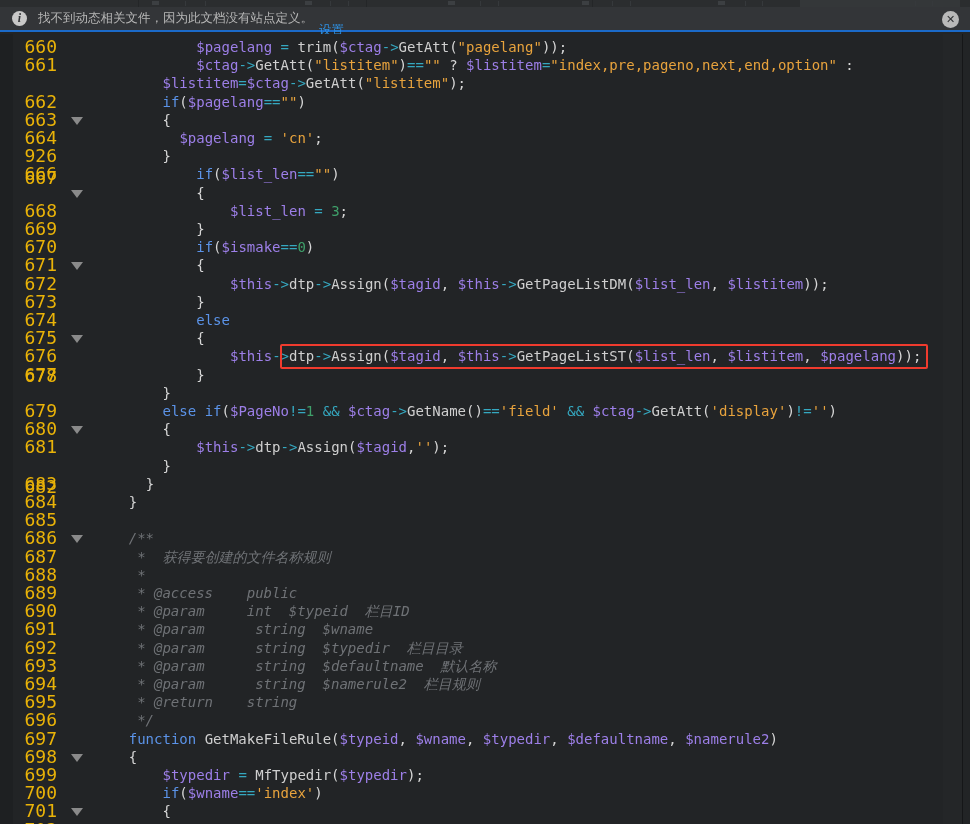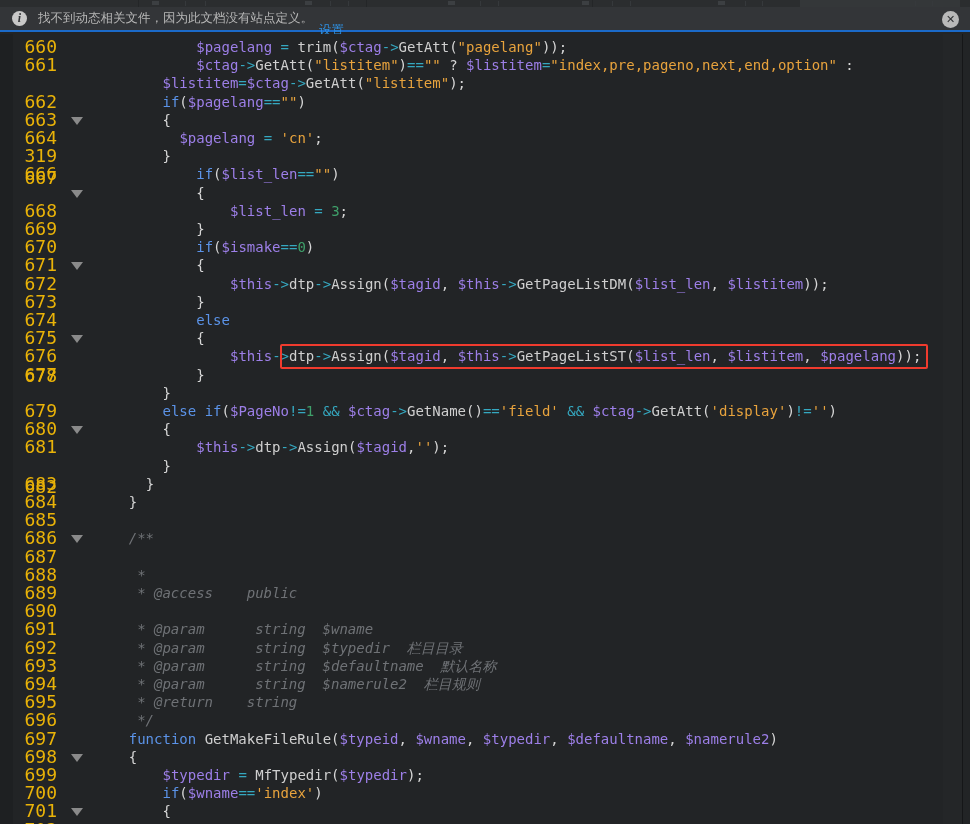--- a/index.html
+++ b/index.html
@@ -109,21 +109,21 @@
 
   <div class="editor">
     <div class="leftrail"></div>
     <div class="gutter" id="gutter">
         <div class="ln" style="top: 4px;">660</div>
         <div class="ln" style="top: 22.2px;">661</div>
         <div class="ln" style="top: 58.6px;">662</div>
         <div class="ln" style="top: 76.8px;">663</div>
         <div class="fold" style="top: 82.8px;"></div>
         <div class="ln" style="top: 95px;">664</div>
-        <div class="ln" style="top: 113.2px;">319</div>
+        <div class="ln" style="top: 113.2px;">926</div>
         <div class="ln" style="top: 131.4px;">666</div>
         <div class="ln" style="top: 135px;">667</div>
         <div class="fold" style="top: 155.6px;"></div>
         <div class="ln" style="top: 167.8px;">668</div>
         <div class="ln" style="top: 186px;">669</div>
         <div class="ln" style="top: 204.2px;">670</div>
         <div class="ln" style="top: 222.4px;">671</div>
         <div class="fold" style="top: 228.4px;"></div>
         <div class="ln" style="top: 240.6px;">672</div>
         <div class="ln" style="top: 258.8px;">673</div>
@@ -184,22 +184,24 @@
         <div class="row" style="top: 331.6px;"><span class="pl"> </span><span class="pl"> </span><span class="pl"> </span><span class="pl"> </span><span class="pl"> </span><span class="pl"> </span><span class="pl"> </span><span class="pl"> </span><span class="pl"> </span><span class="pl"> </span><span class="pl"> </span><span class="pl"> </span><span class="pl">}</span></div>
         <div class="row" style="top: 349.8px;"><span class="pl"> </span><span class="pl"> </span><span class="pl"> </span><span class="pl"> </span><span class="pl"> </span><span class="pl"> </span><span class="pl"> </span><span class="pl"> </span><span class="pl">}</span></div>
         <div class="row" style="top: 368px;"><span class="pl"> </span><span class="pl"> </span><span class="pl"> </span><span class="pl"> </span><span class="pl"> </span><span class="pl"> </span><span class="pl"> </span><span class="pl"> </span><span class="kw">else</span><span class="pl"> </span><span class="kw">if</span><span class="pl">(</span><span class="var">$PageNo</span><span class="eq">!=</span><span class="num">1</span><span class="pl"> </span><span class="op">&amp;&amp;</span><span class="pl"> </span><span class="var">$ctag</span><span class="op">-&gt;</span><span class="fn">GetName</span><span class="pl">(</span><span class="pl">)</span><span class="eq">==</span><span class="str">'field'</span><span class="pl"> </span><span class="op">&amp;&amp;</span><span class="pl"> </span><span class="var">$ctag</span><span class="op">-&gt;</span><span class="fn">GetAtt</span><span class="pl">(</span><span class="str">'display'</span><span class="pl">)</span><span class="eq">!=</span><span class="str">''</span><span class="pl">)</span></div>
         <div class="row" style="top: 386.2px;"><span class="pl"> </span><span class="pl"> </span><span class="pl"> </span><span class="pl"> </span><span class="pl"> </span><span class="pl"> </span><span class="pl"> </span><span class="pl"> </span><span class="pl">{</span></div>
         <div class="row" style="top: 404.4px;"><span class="pl"> </span><span class="pl"> </span><span class="pl"> </span><span class="pl"> </span><span class="pl"> </span><span class="pl"> </span><span class="pl"> </span><span class="pl"> </span><span class="pl"> </span><span class="pl"> </span><span class="pl"> </span><span class="pl"> </span><span class="var">$this</span><span class="op">-&gt;</span><span class="fn">dtp</span><span class="op">-&gt;</span><span class="fn">Assign</span><span class="pl">(</span><span class="var">$tagid</span><span class="pl">,</span><span class="str">''</span><span class="pl">)</span><span class="pl">;</span></div>
         <div class="row" style="top: 422.6px;"><span class="pl"> </span><span class="pl"> </span><span class="pl"> </span><span class="pl"> </span><span class="pl"> </span><span class="pl"> </span><span class="pl"> </span><span class="pl"> </span><span class="pl">}</span></div>
         <div class="row" style="top: 440.8px;"><span class="pl"> </span><span class="pl"> </span><span class="pl"> </span><span class="pl"> </span><span class="pl"> </span><span class="pl"> </span><span class="pl">}</span></div>
         <div class="row" style="top: 459px;"><span class="pl"> </span><span class="pl"> </span><span class="pl"> </span><span class="pl"> </span><span class="pl">}</span></div>
         <div class="row" style="top: 477.2px;"></div>
         <div class="row" style="top: 495.4px;"><span class="cmt">    /**</span></div>
+        <div class="row" style="top: 513.6px;"><span class="cmt">     *  获得要创建的文件名称规则</span></div>
         <div class="row" style="top: 531.8px;"><span class="cmt">     *</span></div>
         <div class="row" style="top: 550px;"><span class="cmt">     * @access    public</span></div>
+        <div class="row" style="top: 568.2px;"><span class="cmt">     * @param     int  $typeid  栏目ID</span></div>
         <div class="row" style="top: 586.4px;"><span class="cmt">     * @param      string  $wname</span></div>
         <div class="row" style="top: 622.8px;"><span class="cmt">     * @param      string  $defaultname  默认名称</span></div>
         <div class="row" style="top: 604.6px;"><span class="cmt">     * @param      string  $typedir  栏目目录</span></div>
         <div class="row" style="top: 641px;"><span class="cmt">     * @param      string  $namerule2  栏目规则</span></div>
         <div class="row" style="top: 659.2px;"><span class="cmt">     * @return    string</span></div>
         <div class="row" style="top: 677.4px;"><span class="cmt">     */</span></div>
         <div class="row" style="top: 695.6px;"><span class="pl"> </span><span class="pl"> </span><span class="pl"> </span><span class="pl"> </span><span class="kw">function</span><span class="pl"> </span><span class="fn">GetMakeFileRule</span><span class="pl">(</span><span class="var">$typeid</span><span class="pl">,</span><span class="pl"> </span><span class="var">$wname</span><span class="pl">,</span><span class="pl"> </span><span class="var">$typedir</span><span class="pl">,</span><span class="pl"> </span><span class="var">$defaultname</span><span class="pl">,</span><span class="pl"> </span><span class="var">$namerule2</span><span class="pl">)</span></div>
         <div class="row" style="top: 713.8px;"><span class="pl"> </span><span class="pl"> </span><span class="pl"> </span><span class="pl"> </span><span class="pl">{</span></div>
         <div class="row" style="top: 732px;"><span class="pl"> </span><span class="pl"> </span><span class="pl"> </span><span class="pl"> </span><span class="pl"> </span><span class="pl"> </span><span class="pl"> </span><span class="pl"> </span><span class="var">$typedir</span><span class="pl"> </span><span class="eq">=</span><span class="pl"> </span><span class="fn">MfTypedir</span><span class="pl">(</span><span class="var">$typedir</span><span class="pl">)</span><span class="pl">;</span></div>
         <div class="row" style="top: 750.2px;"><span class="pl"> </span><span class="pl"> </span><span class="pl"> </span><span class="pl"> </span><span class="pl"> </span><span class="pl"> </span><span class="pl"> </span><span class="pl"> </span><span class="kw">if</span><span class="pl">(</span><span class="var">$wname</span><span class="eq">==</span><span class="str">'index'</span><span class="pl">)</span></div>

